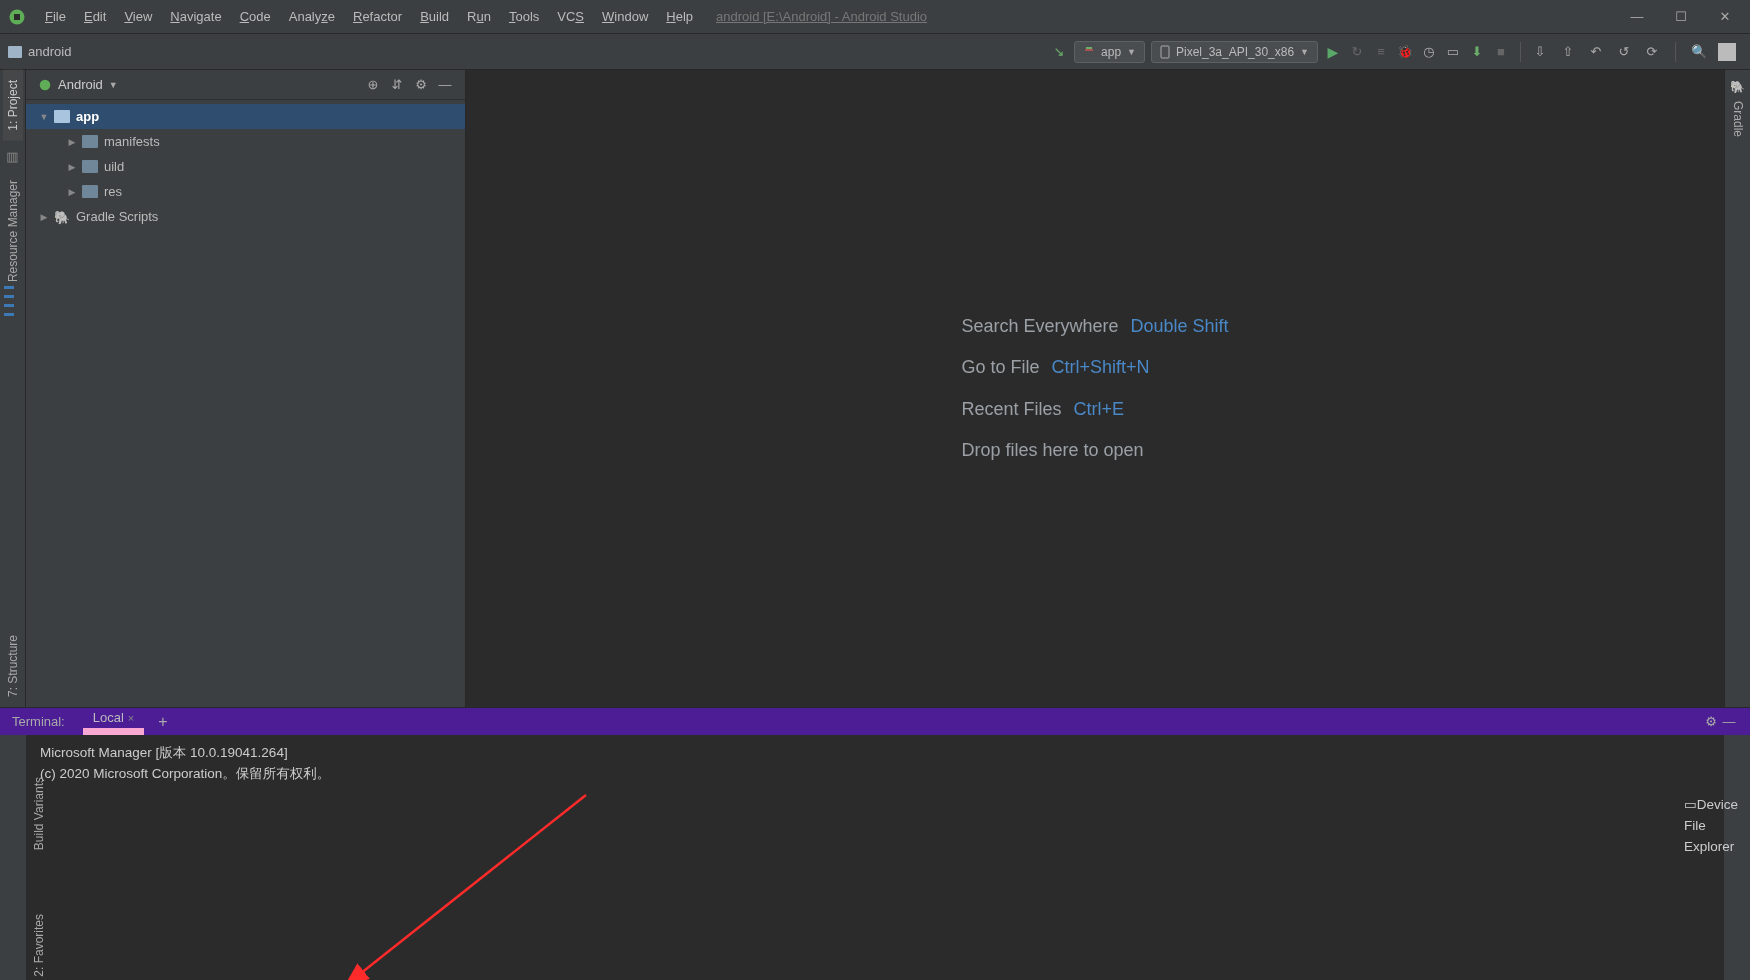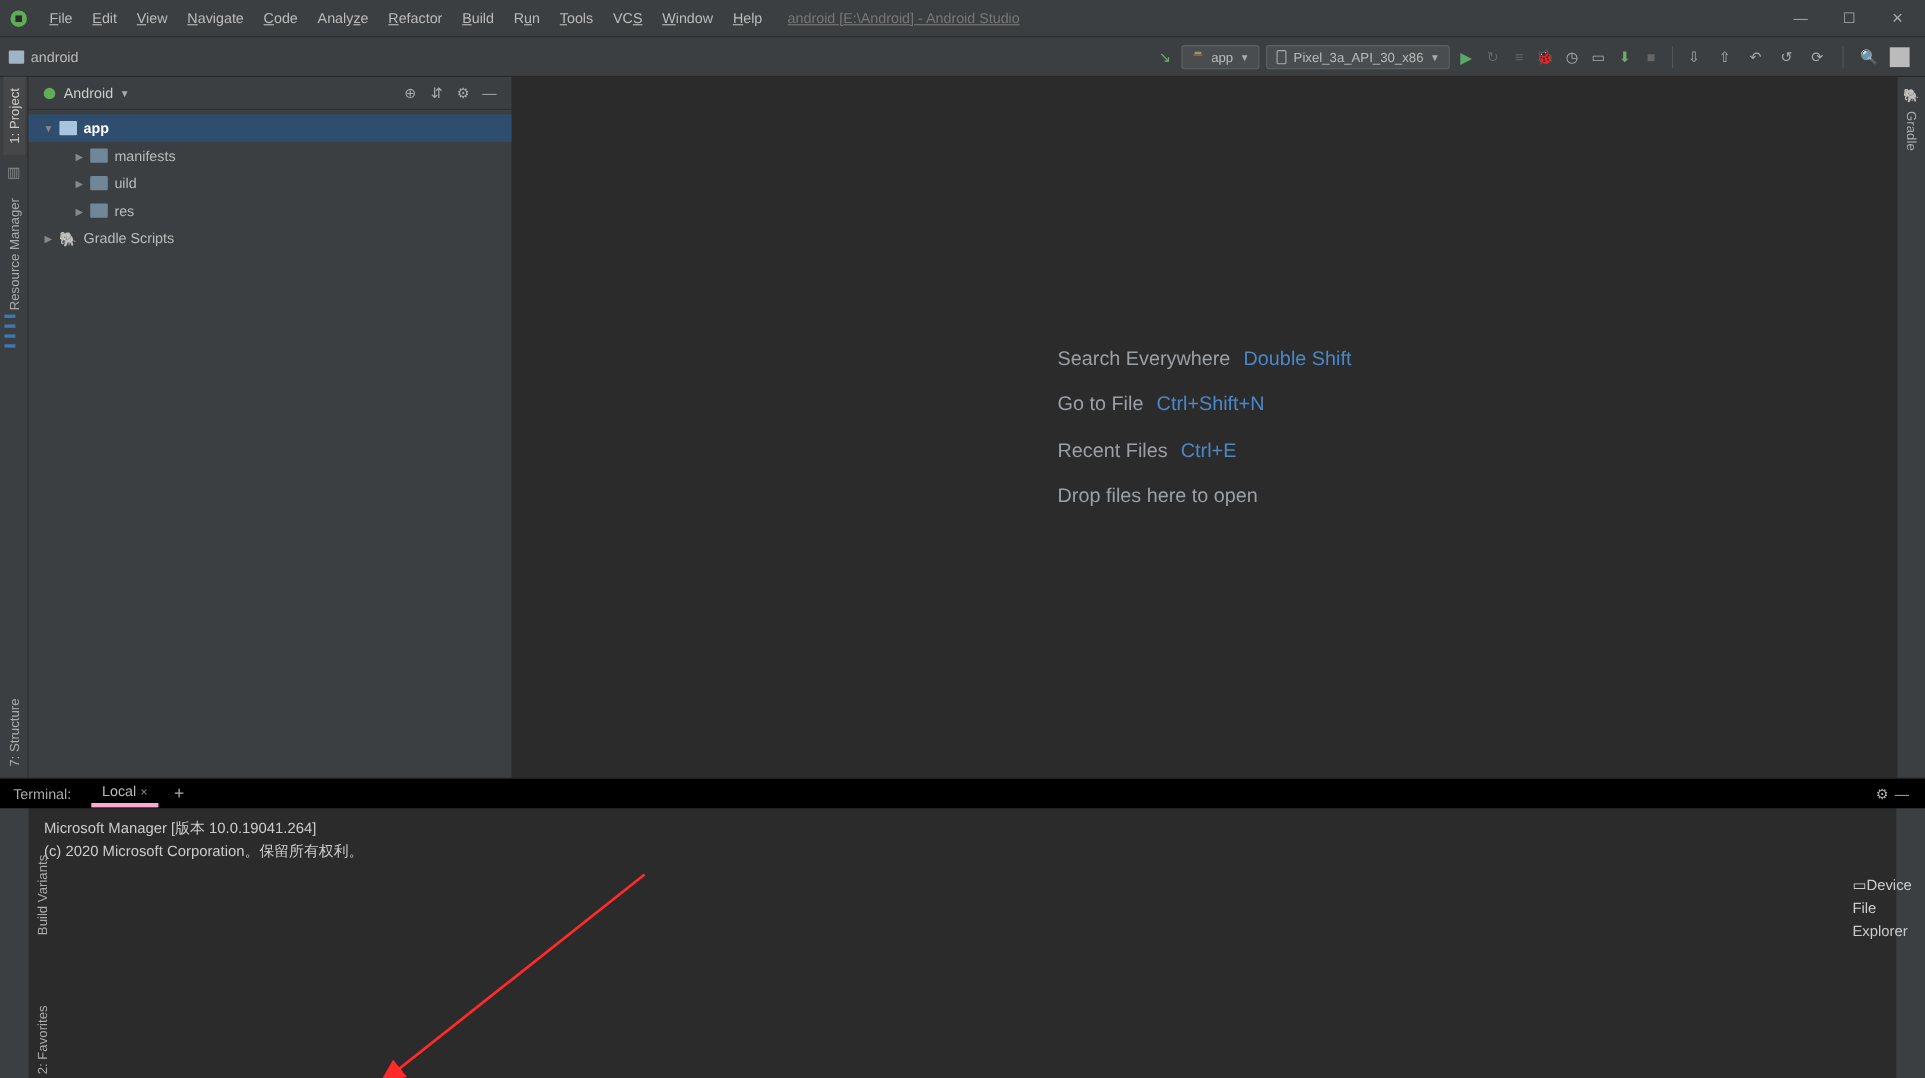--- a/index.html
+++ b/index.html
@@ -57,23 +57,23 @@
 .editor { flex:1; background:#2b2b2b; display:flex; align-items:center; justify-content:center; position:relative; }
 .hints { font-size:18px; color:#9aa0a6; line-height:2.3; }
 .hints .row { display:flex; gap:12px; }
 .hints .key { color:#4a88c7; }
 
 
 .right-stripe { width:26px; background:#3c3f41; border-left:1px solid #282828; display:flex; flex-direction:column; align-items:center; }
 .right-stripe .vtab2 { writing-mode:vertical-rl; padding:10px 3px; font-size:12px; color:#aaa; display:flex; align-items:center; gap:6px; }
 
 
-.term-head { height:28px; background:#000000; display:flex; align-items:center; padding:0 12px; border-top:1px solid #282828; }
+.term-head { height:28px; background:#4c1d95; display:flex; align-items:center; padding:0 12px; border-top:1px solid #282828; }
 .term-head .lbl { color:#aaa; margin-right:18px; }
-.term-tab { padding:3px 10px; color:#bbb; border-bottom:4px solid #f9a8d4; position:relative; }
+.term-tab { padding:3px 10px; color:#bbb; border-bottom:8px solid #f9a8d4; position:relative; }
 .term-tab .close { font-size:11px; color:#888; margin-left:4px; }
 .term-head .plus { margin-left:14px; color:#aaa; font-size:16px; }
 .term-head .spacer { flex:1; }
 .term-body { height:252px; background:#2b2b2b; padding:8px 14px; font-family:Consolas,monospace; font-size:13.5px; color:#ccc; line-height:1.55; position:relative; border-left:26px solid #3c3f41; border-right:26px solid #3c3f41; }
 
 
 .term-left-stripe { position:absolute; left:0; top:0; width:26px; height:100%; display:flex; flex-direction:column; justify-content:flex-end; align-items:center; }
 .term-right-stripe { position:absolute; right:0; top:0; width:26px; height:100%; display:flex; flex-direction:column; align-items:center; }
 
 

